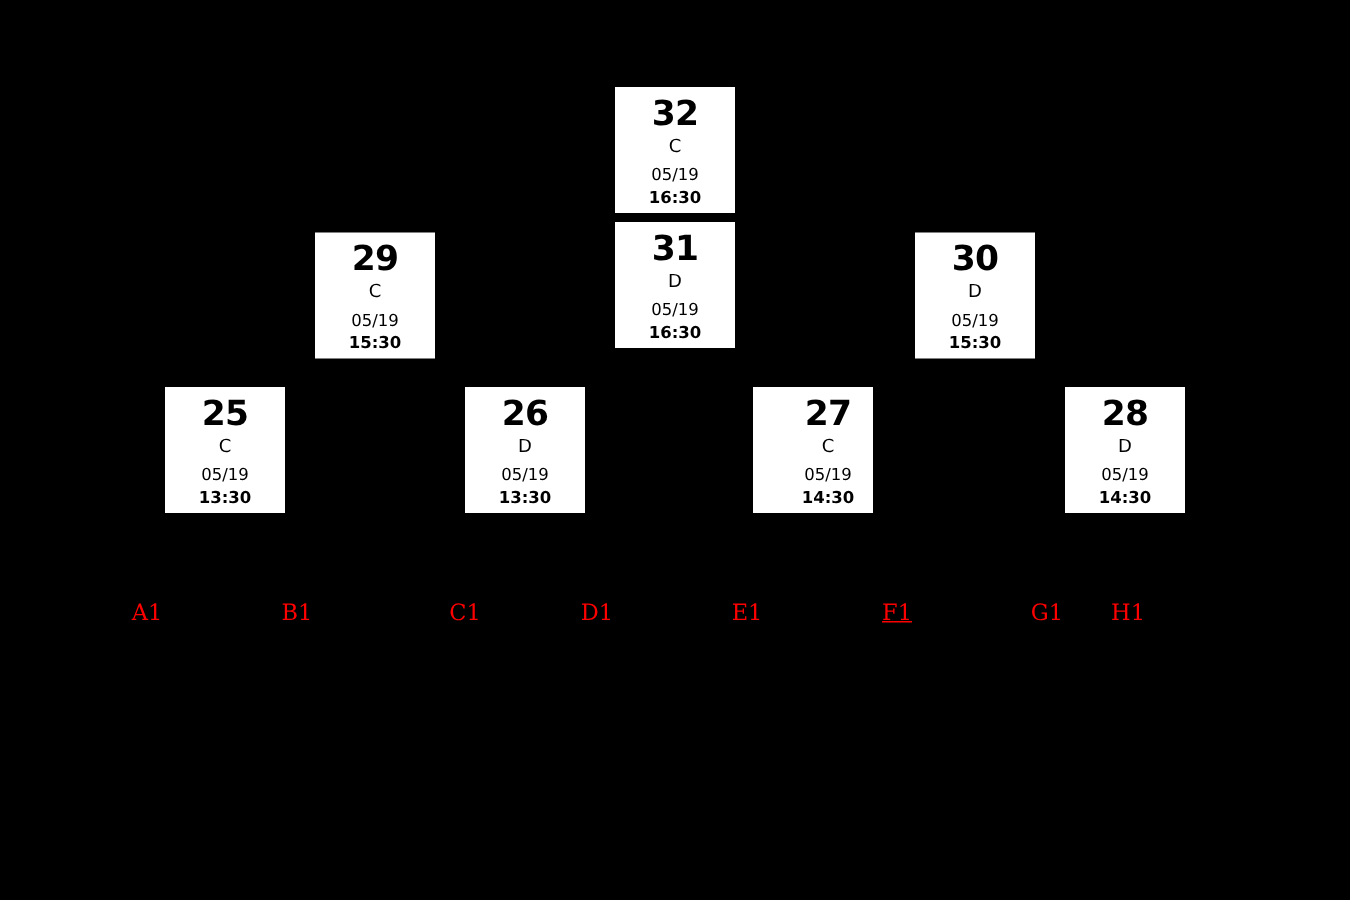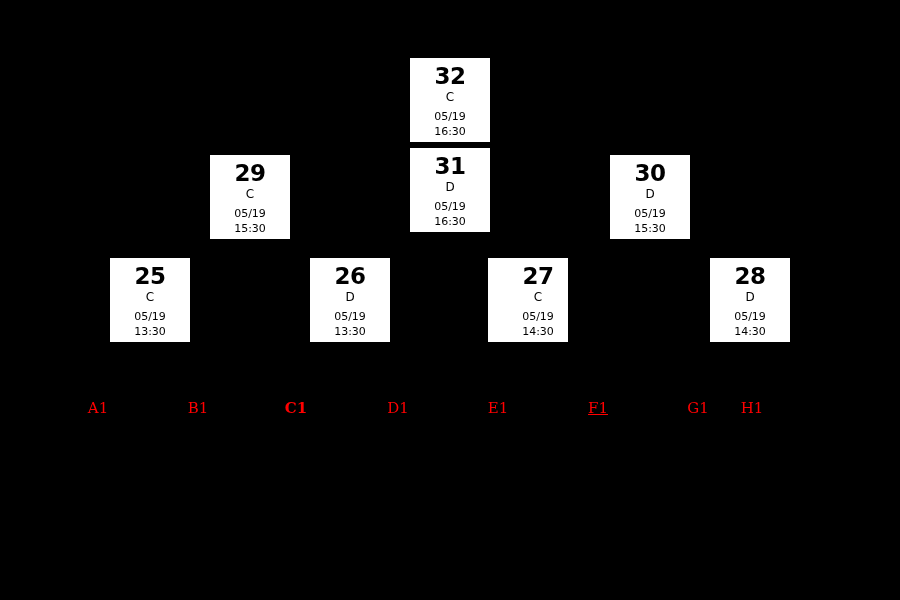--- a/index.html
+++ b/index.html
@@ -44,20 +44,21 @@
   .card-date {
     font-size: 11px;
     line-height: 15px;
     margin-top: 4px;
     font-family: "DejaVu Sans", sans-serif;
   }
   .card-time {
     font-size: 11px;
     line-height: 15px;
     font-family: "DejaVu Sans", sans-serif;
+    font-weight: bold;
   }
   .slot-label {
     position: absolute;
     font-family: "DejaVu Serif", serif;
     font-size: 15px;
     line-height: 15px;
     color: #ff0000;
     white-space: nowrap;
     transform: translateX(-50%);
   }
@@ -96,36 +97,36 @@
         <div class="card-code">C</div>
         <div class="card-date">05/19</div>
         <div class="card-time">13:30</div>
       </div>
       <div class="card" style="left: 310px; top: 258px;">
         <div class="card-number">26</div>
         <div class="card-code">D</div>
         <div class="card-date">05/19</div>
         <div class="card-time">13:30</div>
       </div>
-      <div class="card" style="left: 488px; top: 258px; padding-left: 20px;">
+      <div class="card" style="left: 502px; top: 258px; padding-left: 20px;">
         <div class="card-number">27</div>
         <div class="card-code">C</div>
         <div class="card-date">05/19</div>
         <div class="card-time">14:30</div>
       </div>
       <div class="card" style="left: 710px; top: 258px;">
         <div class="card-number">28</div>
         <div class="card-code">D</div>
         <div class="card-date">05/19</div>
         <div class="card-time">14:30</div>
       </div>
     </div>
   <div id="labels-layer">
       <div class="slot-label" style="left: 98px; top: 401px;">A1</div>
       <div class="slot-label" style="left: 198px; top: 401px;">B1</div>
-      <div class="slot-label" style="left: 296px; top: 401px; font-weight: bold;">C1</div>
+      <div class="slot-label" style="left: 310px; top: 401px;">C1</div>
       <div class="slot-label" style="left: 398px; top: 401px;">D1</div>
       <div class="slot-label" style="left: 498px; top: 401px;">E1</div>
       <div class="slot-label" style="left: 598px; top: 401px; text-decoration: underline;">F1</div>
       <div class="slot-label" style="left: 698px; top: 401px;">G1</div>
       <div class="slot-label" style="left: 752px; top: 401px;">H1</div>
     </div>
 </div>
 
 </body></html>

